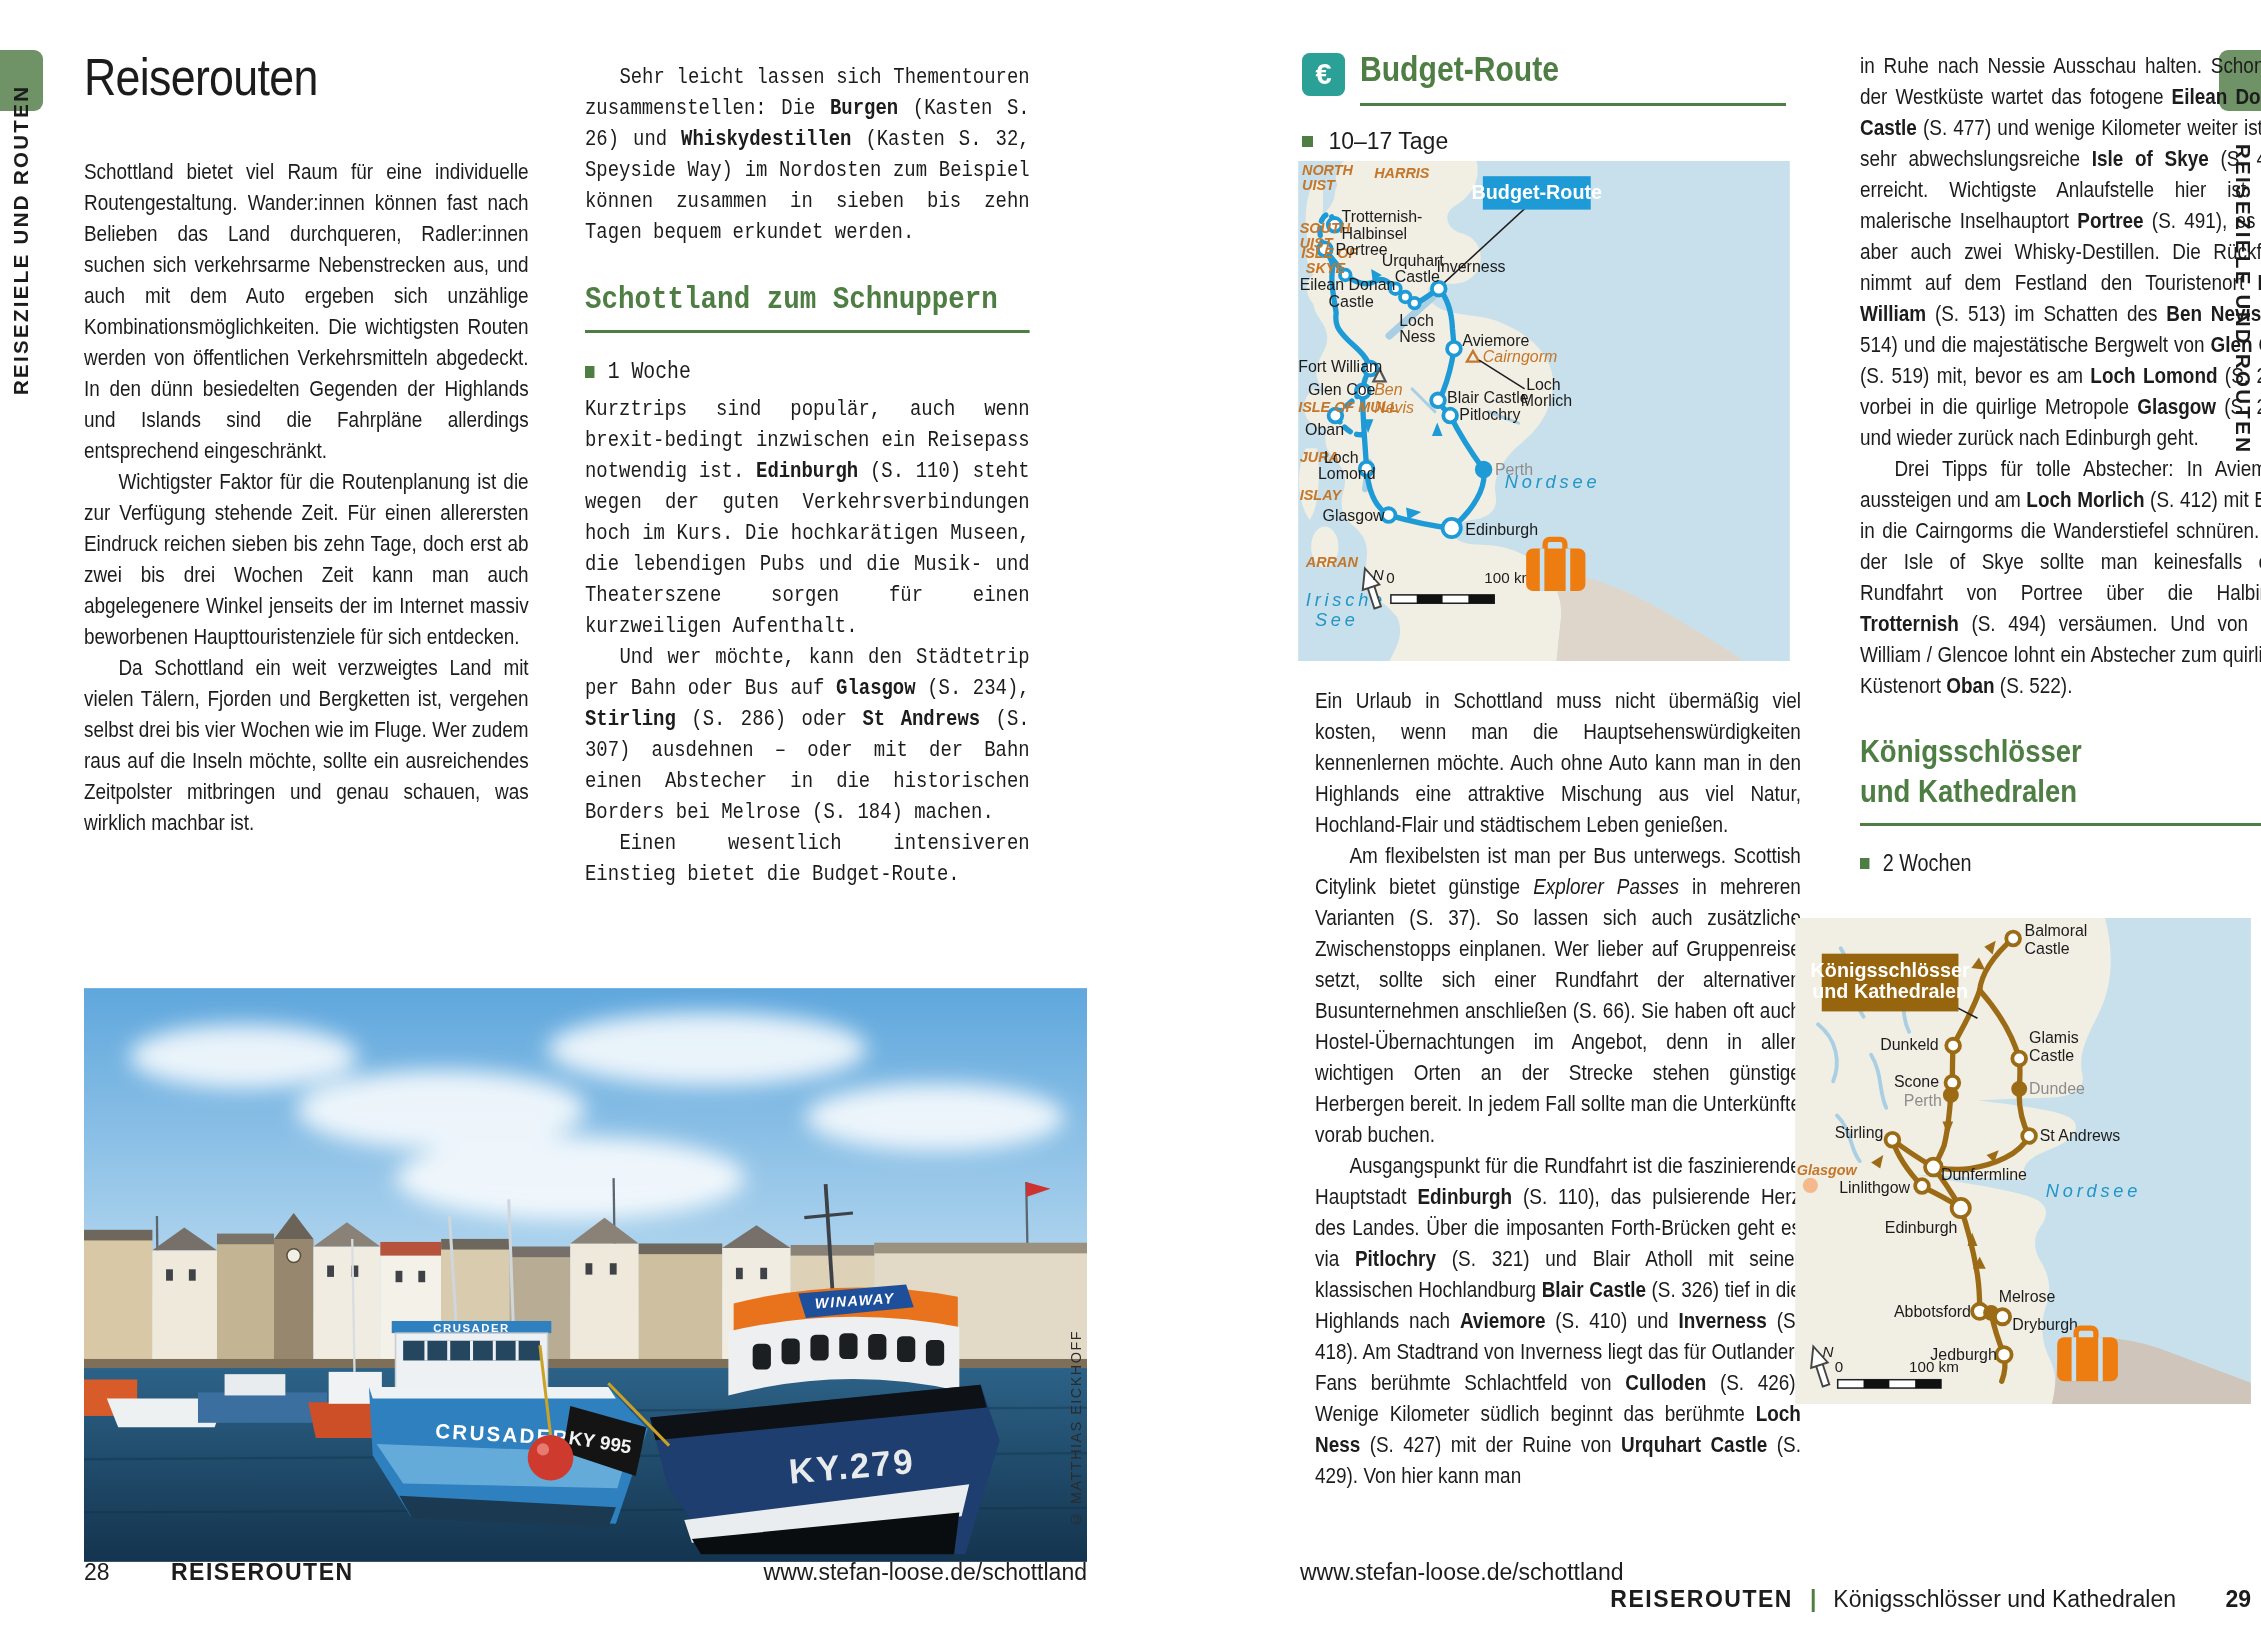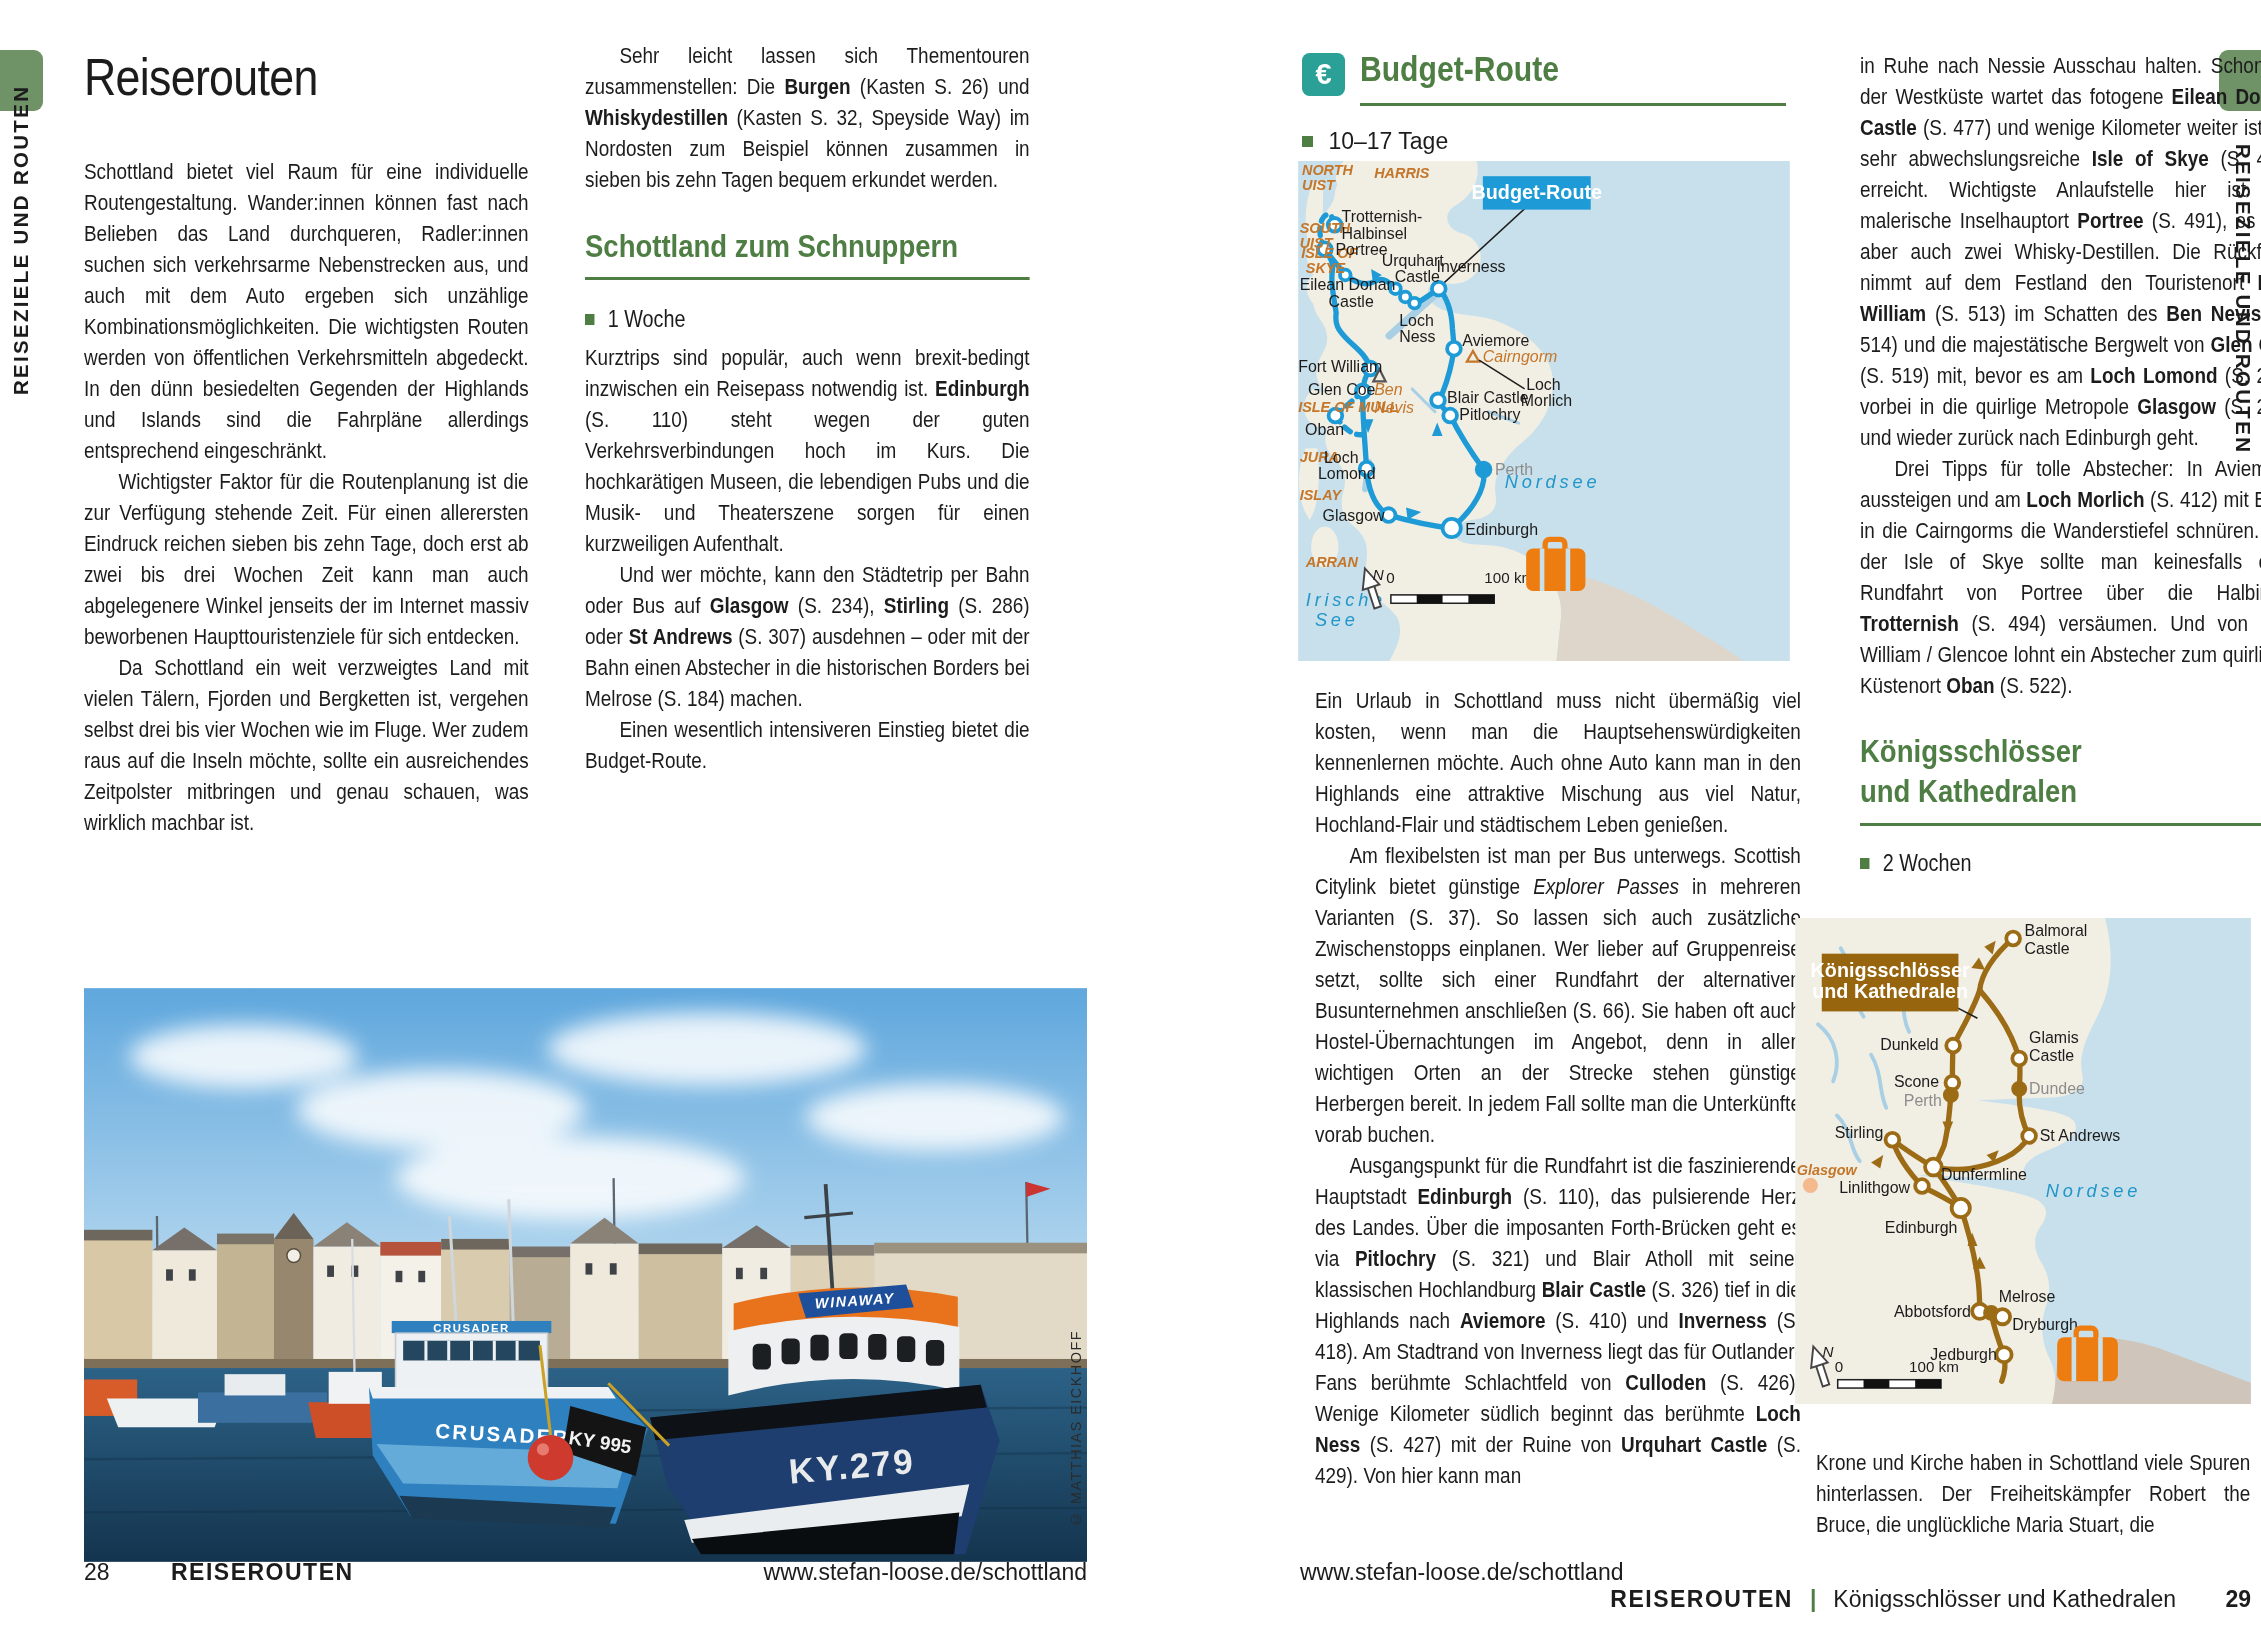--- a/index.html
+++ b/index.html
@@ -48,21 +48,21 @@
   </div>
 
   <div class="abs" style="left:84px;top:156px;width:444px;">
     <div class="cond" style="width:517px;">
       <p>Schottland bietet viel Raum für eine individuelle Routengestaltung. Wander:innen können fast nach Belieben das Land durchqueren, Radler:innen suchen sich verkehrsarme Nebenstrecken aus, und auch mit dem Auto ergeben sich unzählige Kombinationsmöglichkeiten. Die wichtigsten Routen werden von öffentlichen Verkehrsmitteln abgedeckt. In den dünn besiedelten Gegenden der Highlands und Islands sind die Fahrpläne allerdings entsprechend eingeschränkt.</p>
       <p class="ind">Wichtigster Faktor für die Routenplanung ist die zur Verfügung stehende Zeit. Für einen allerersten Eindruck reichen sieben bis zehn Tage, doch erst ab zwei bis drei Wochen Zeit kann man auch abgelegenere Winkel jenseits der im Internet massiv beworbenen Haupttouristenziele für sich entdecken.</p>
       <p class="ind">Da Schottland ein weit verzweigtes Land mit vielen Tälern, Fjorden und Bergketten ist, vergehen selbst drei bis vier Wochen wie im Fluge. Wer zudem raus auf die Inseln möchte, sollte ein ausreichendes Zeitpolster mitbringen und genau schauen, was wirklich machbar ist.</p>
     </div>
   </div>
 
-  <div class="abs" style="left:585px;top:40px;width:444px;">
+  <div class="abs" style="left:585px;top:62px;width:444px;font-family:Liberation Mono, monospace;">
     <div class="cond" style="width:517px;">
       <p class="ind">Sehr leicht lassen sich Thementouren zusammenstellen: Die <b>Burgen</b> (Kasten S. 26) und <b>Whiskydestillen</b> (Kasten S. 32, Speyside Way) im Nordosten zum Beispiel können zusammen in sieben bis zehn Tagen bequem erkundet werden.</p>
       <div class="h2" style="margin-top:33px;">Schottland zum Schnuppern</div>
       <hr class="rule" style="margin-top:12px;width:517px;">
       <div class="duration" style="margin-top:26px;">
         <span class="sq"></span>
         <span>1 Woche</span>
       </div>
       <p style="margin-top:9px;">Kurztrips sind populär, auch wenn brexit-bedingt inzwischen ein Reisepass notwendig ist. <b>Edinburgh</b> (S. 110) steht wegen der guten Verkehrsverbindungen hoch im Kurs. Die hochkarätigen Museen, die lebendigen Pubs und die Musik- und Theaterszene sorgen für einen kurzweiligen Aufenthalt.</p>
       <p class="ind">Und wer möchte, kann den Städtetrip per Bahn oder Bus auf <b>Glasgow</b> (S. 234), <b>Stirling</b> (S. 286) oder <b>St Andrews</b> (S. 307) ausdehnen – oder mit der Bahn einen Abstecher in die historischen Borders bei Melrose (S. 184) machen.</p>
@@ -485,25 +485,20 @@
     </g>
 
     <g>
       <rect x="370" y="540" width="26" height="18" rx="6" fill="none" stroke="#ee7d11" stroke-width="7"></rect>
       <rect x="345" y="552" width="80" height="58" rx="9" fill="#ee7d11"></rect>
       <rect x="364" y="552" width="6" height="58" fill="#c8e0eb"></rect>
       <rect x="399" y="552" width="6" height="58" fill="#c8e0eb"></rect>
     </g>
   </svg>
 
-  <div class="abs" style="left:685px;top:1447px;width:435px;">
-    <div class="cond" style="width:505px;">
-      <p>Krone und Kirche haben in Schottland viele Spuren hinterlassen. Der Freiheitskämpfer Robert the Bruce, die unglückliche Maria Stuart, die</p>
-    </div>
-  </div>
 
   <div class="abs footer" style="left:169px;top:1559px;width:951px;">
     <span>www.stefan-loose.de/schottland</span>
     <span style="float:right;">
       <span style="font-weight:bold;letter-spacing:1.5px;color:#1c1c1c;">REISEROUTEN</span>
       <span class="green" style="margin:0 10.6px;font-weight:bold;">|</span>
       <span>Königsschlösser und Kathedralen</span>
       <span style="font-weight:bold;margin-left:43px;">29</span>
     </span>
   </div>

